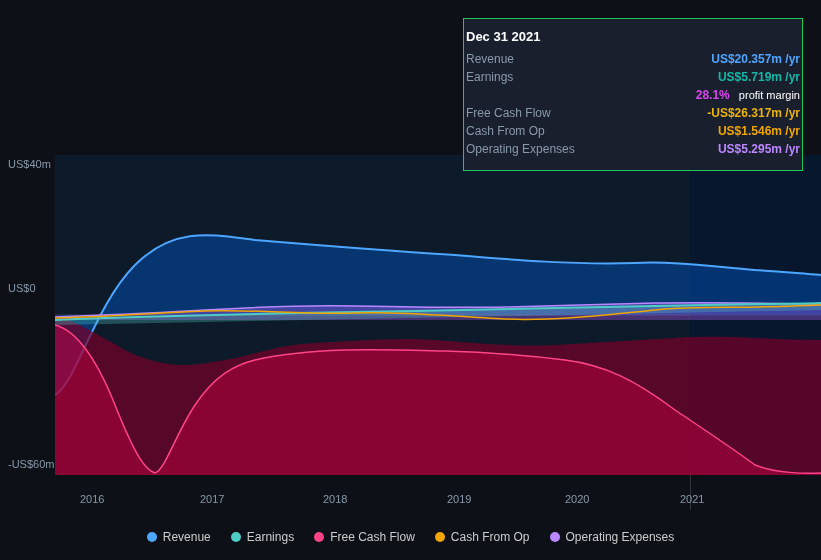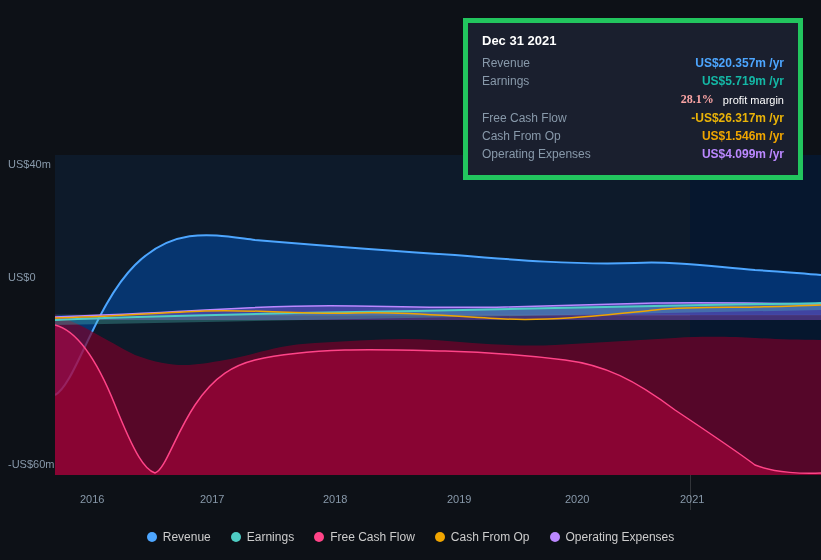--- a/index.html
+++ b/index.html
@@ -12,22 +12,22 @@
       overflow: hidden;
       position: relative;
     }
 
     
     .tooltip-card {
       position: absolute;
       top: 18px;
       left: 463px;
       background: #1a1f2e;
-      border: 5px solid #22c55e;
-      padding: 10px 14px;
+      border: 1px solid #22c55e;
+      padding: 10px 2px;
       min-width: 340px;
       z-index: 10;
     }
     .tooltip-card .date-header {
       font-size: 13px;
       font-weight: bold;
       color: #fff;
       margin-bottom: 8px;
     }
     .tooltip-row {
@@ -116,42 +116,42 @@
     <span class="tooltip-label">Revenue</span>
     <span class="tooltip-value">US$20.357m /yr</span>
   </div>
 
   <div class="tooltip-row">
     <span class="tooltip-label">Earnings</span>
     <span class="tooltip-value green">US$5.719m /yr</span>
   </div>
 
   <div class="tooltip-row" style="justify-content: flex-end;">
-    <span class="tooltip-value" style="color:#fca5a5;font-family:Liberation Serif, serif;">28.1%</span>
+    <span class="tooltip-value" style="color:#d946ef;">28.1%</span>
     <span class="tooltip-sub profit-margin">&nbsp;profit margin</span>
   </div>
 
   <div class="tooltip-row">
     <span class="tooltip-label">Free Cash Flow</span>
     <span class="tooltip-value red">-US$26.317m /yr</span>
   </div>
 
   <div class="tooltip-row">
     <span class="tooltip-label">Cash From Op</span>
     <span class="tooltip-value yellow">US$1.546m /yr</span>
   </div>
 
   <div class="tooltip-row">
     <span class="tooltip-label">Operating Expenses</span>
-    <span class="tooltip-value purple">US$4.099m /yr</span>
+    <span class="tooltip-value purple">US$5.295m /yr</span>
   </div>
 </div>
 
 <div class="y-label" style="top: 158px;">US$40m</div>
-<div class="y-label" style="top: 271px;">US$0</div>
+<div class="y-label" style="top: 282px;">US$0</div>
 <div class="y-label" style="top: 458px;">-US$60m</div>
 
 <div class="x-label" style="left: 80px;">2016</div>
 <div class="x-label" style="left: 200px;">2017</div>
 <div class="x-label" style="left: 323px;">2018</div>
 <div class="x-label" style="left: 447px;">2019</div>
 <div class="x-label" style="left: 565px;">2020</div>
 <div class="x-label" style="left: 680px;">2021</div>
 
 <div class="chart-divider"></div>

